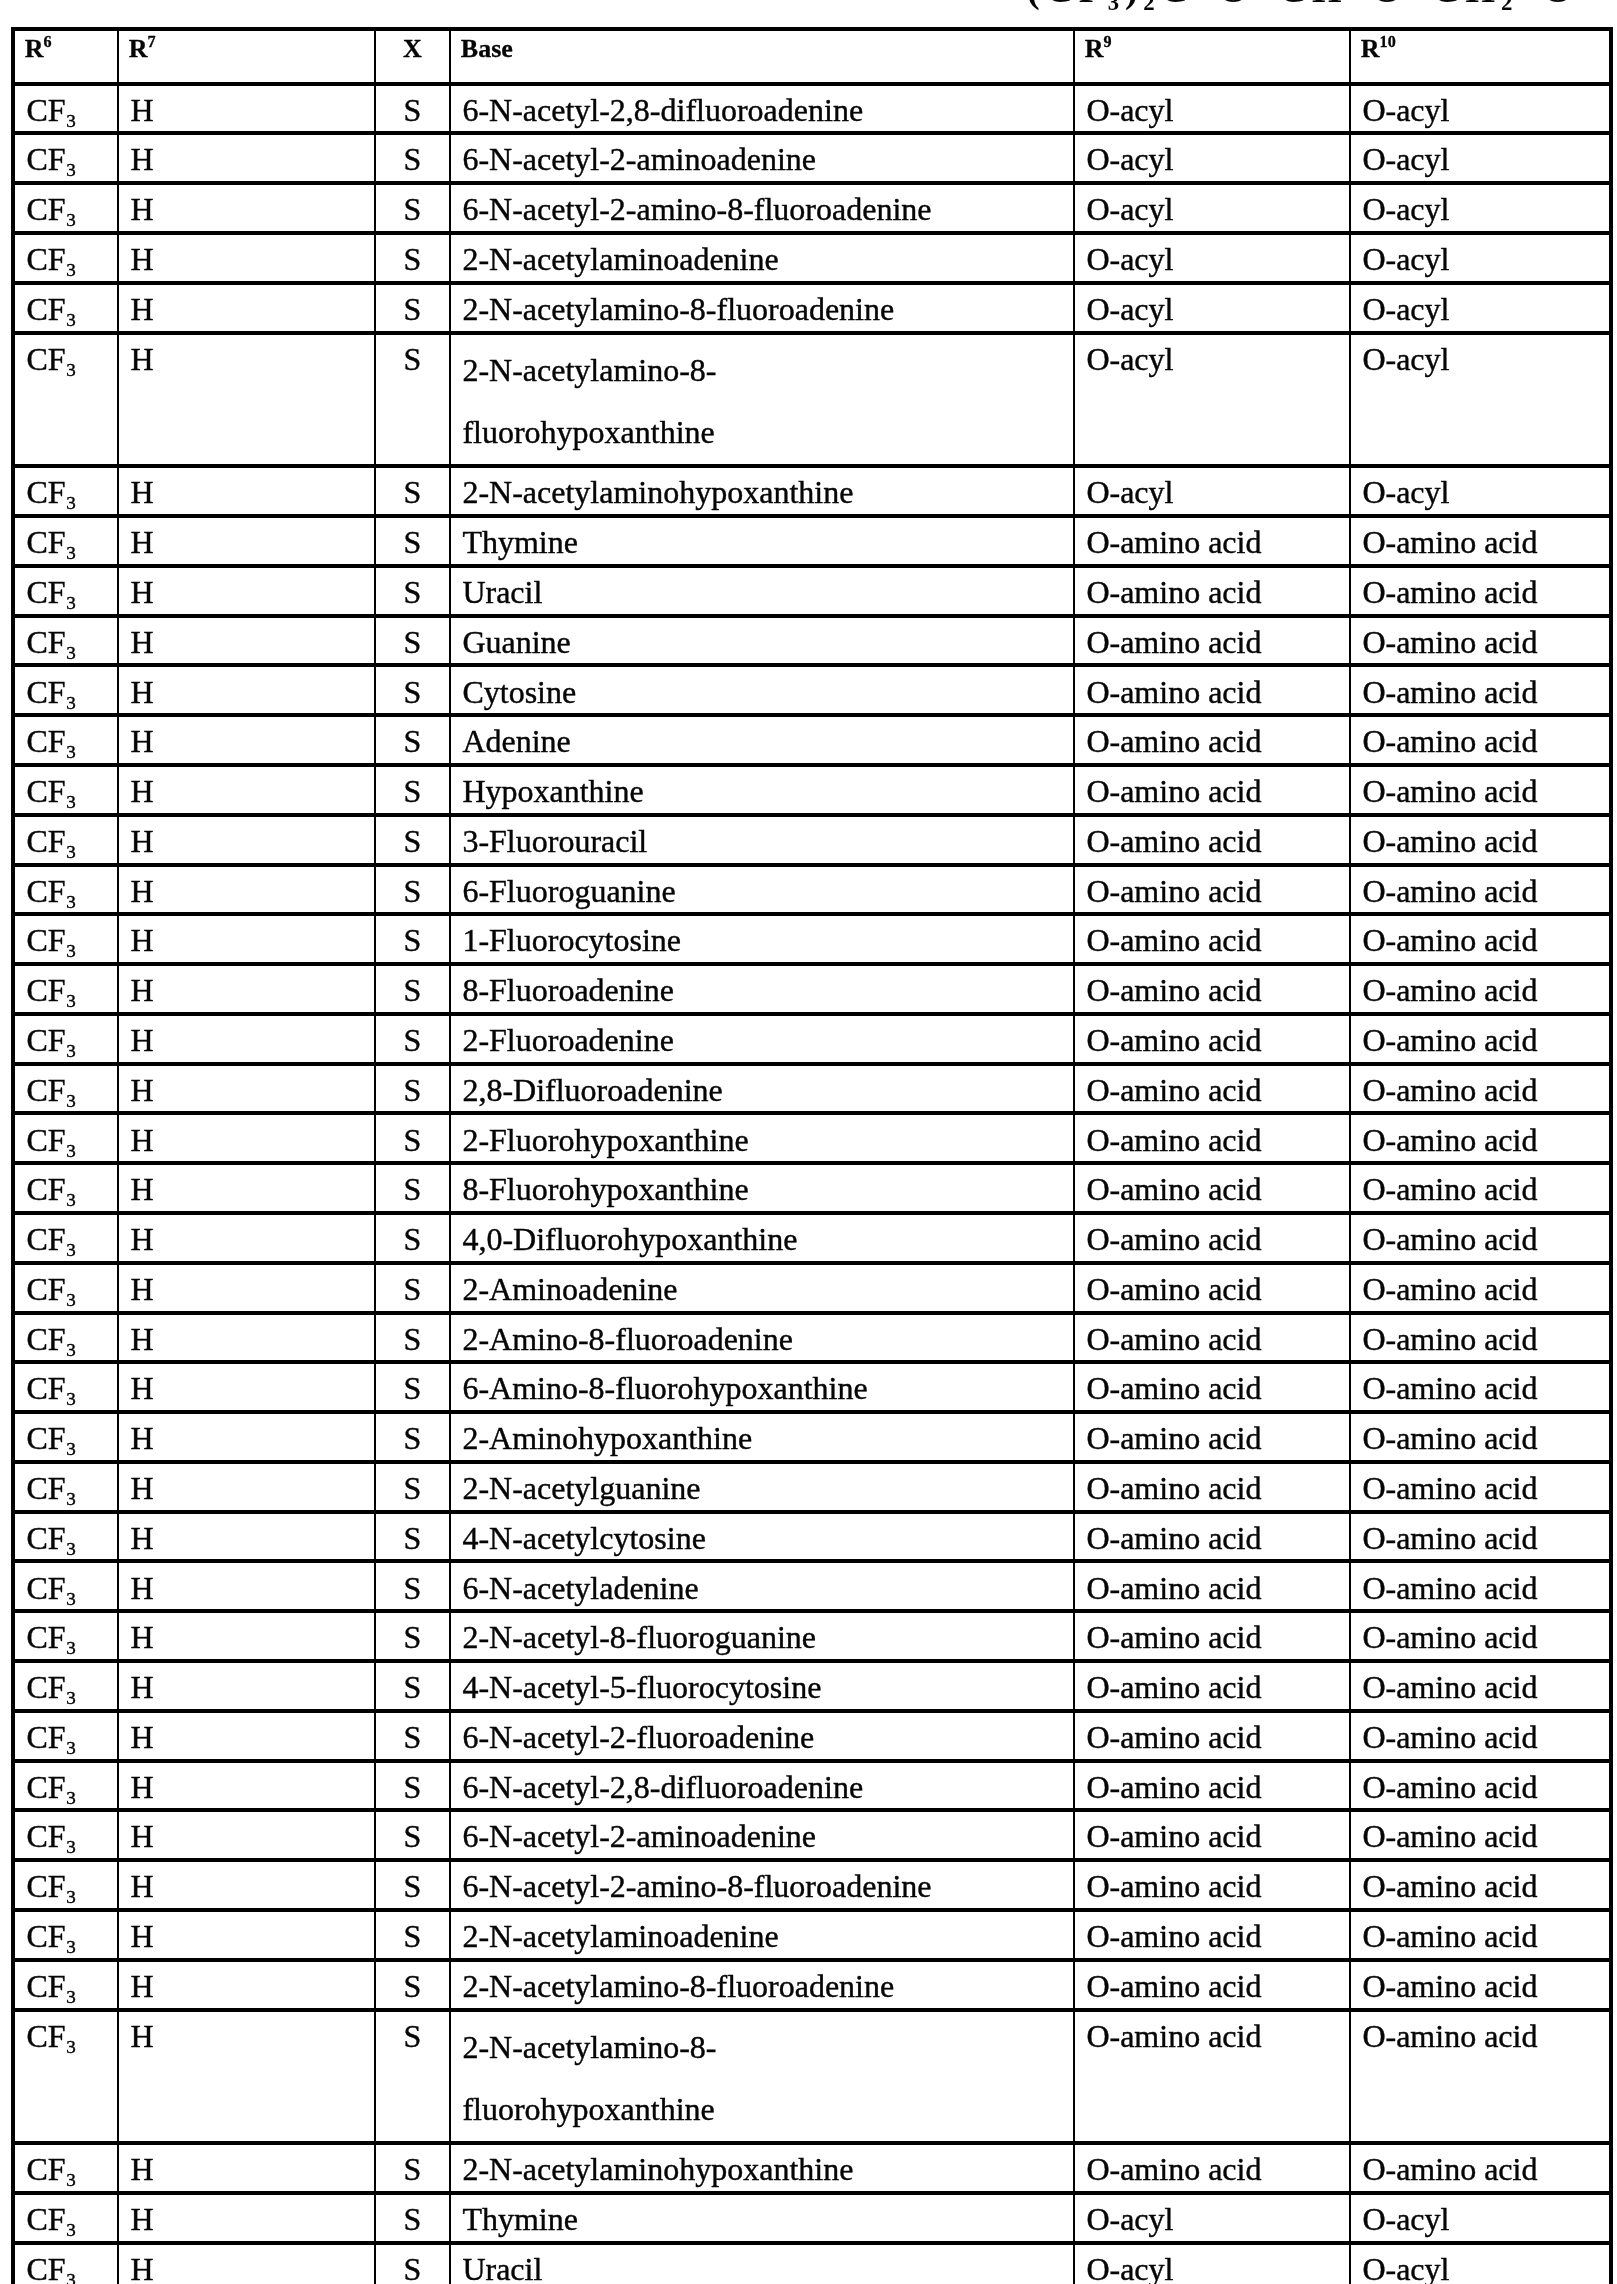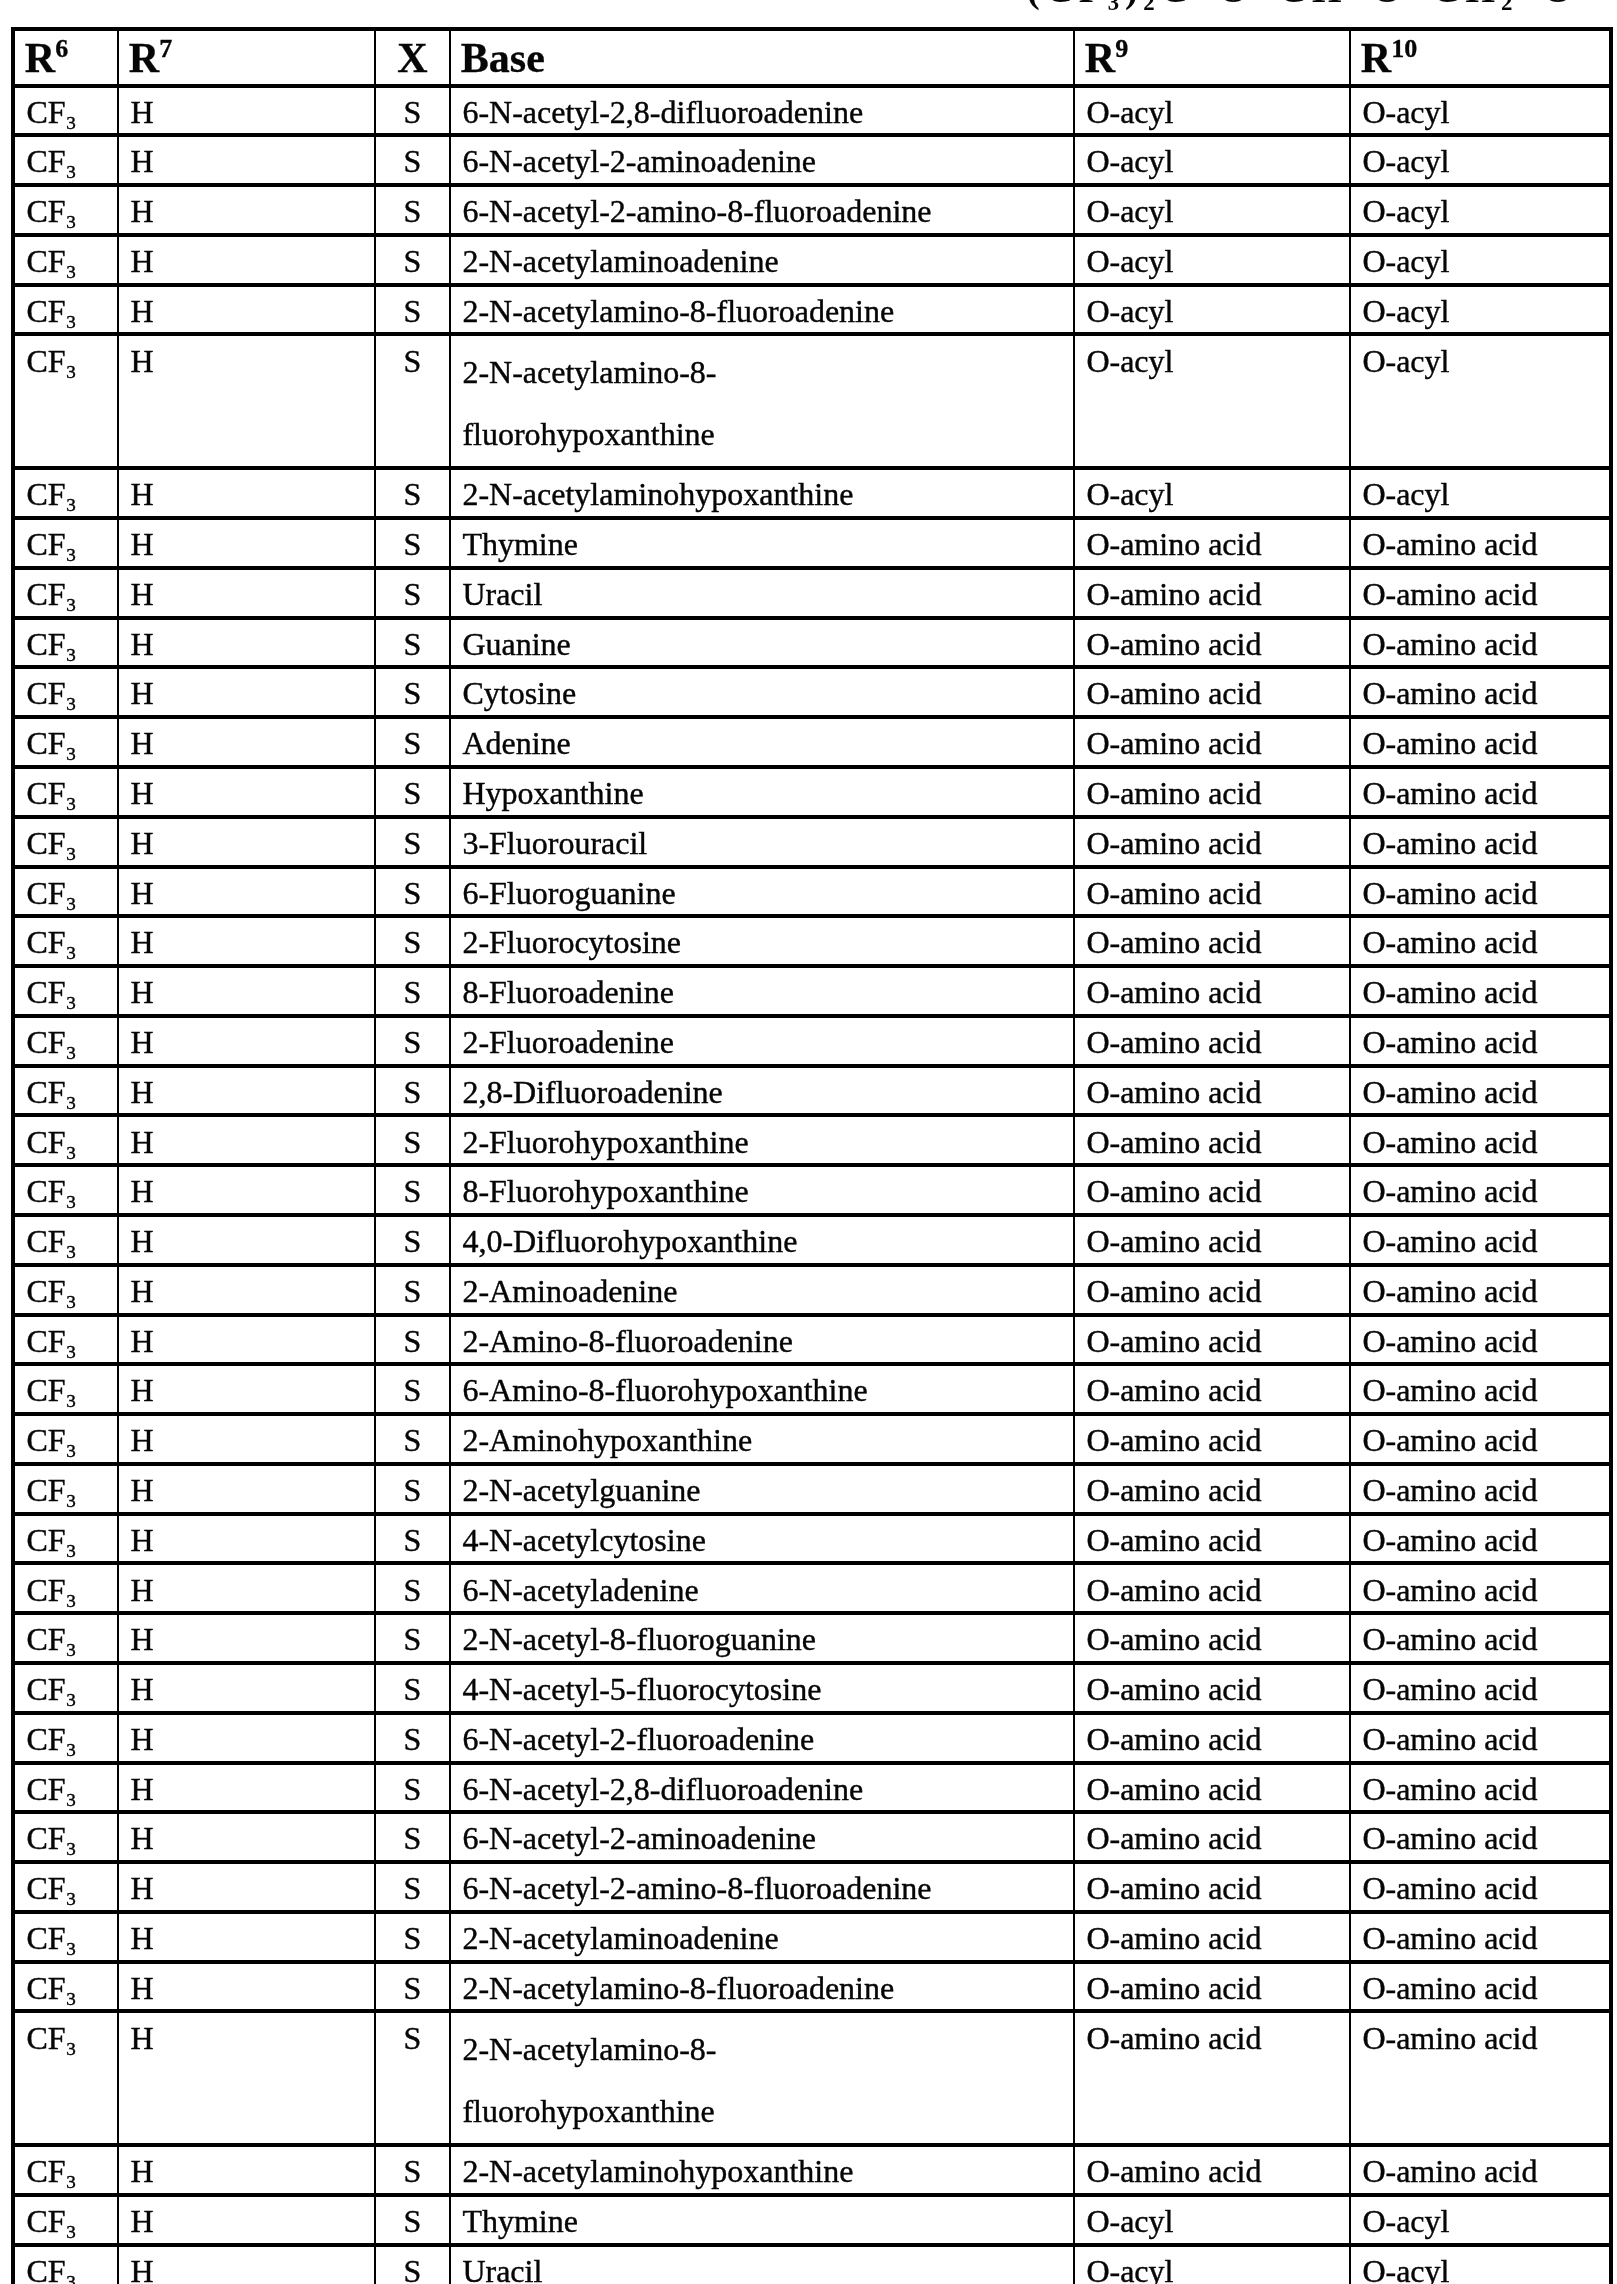--- a/index.html
+++ b/index.html
@@ -42,21 +42,21 @@
     border: 4.1px solid #000;
   }
   .subst th, .subst td {
     border: 2.5px solid #000;
     border-top-width: 4.1px;
     border-bottom-width: 4.1px;
     vertical-align: top;
     overflow: hidden;
   }
   .subst th {
-    font-size: 42px;
+    font-size: 26px;
     font-weight: bold;
     text-align: left;
     padding: 3.3px 5px 1.7px 10px;
     -webkit-text-stroke: 0.3px #000;
   }
   .subst th sup {
     font-size: 62%;
     line-height: 0;
   }
   .subst td {
@@ -221,21 +221,21 @@
         <td class="col-r7">H</td>
         <td class="col-x">S</td>
         <td class="col-base">6-Fluoroguanine</td>
         <td class="col-r9">O-amino acid</td>
         <td class="col-r10">O-amino acid</td>
       </tr>
       <tr>
         <td class="col-r6">CF₃</td>
         <td class="col-r7">H</td>
         <td class="col-x">S</td>
-        <td class="col-base">2-Fluorocytosine</td>
+        <td class="col-base">1-Fluorocytosine</td>
         <td class="col-r9">O-amino acid</td>
         <td class="col-r10">O-amino acid</td>
       </tr>
       <tr>
         <td class="col-r6">CF₃</td>
         <td class="col-r7">H</td>
         <td class="col-x">S</td>
         <td class="col-base">8-Fluoroadenine</td>
         <td class="col-r9">O-amino acid</td>
         <td class="col-r10">O-amino acid</td>

